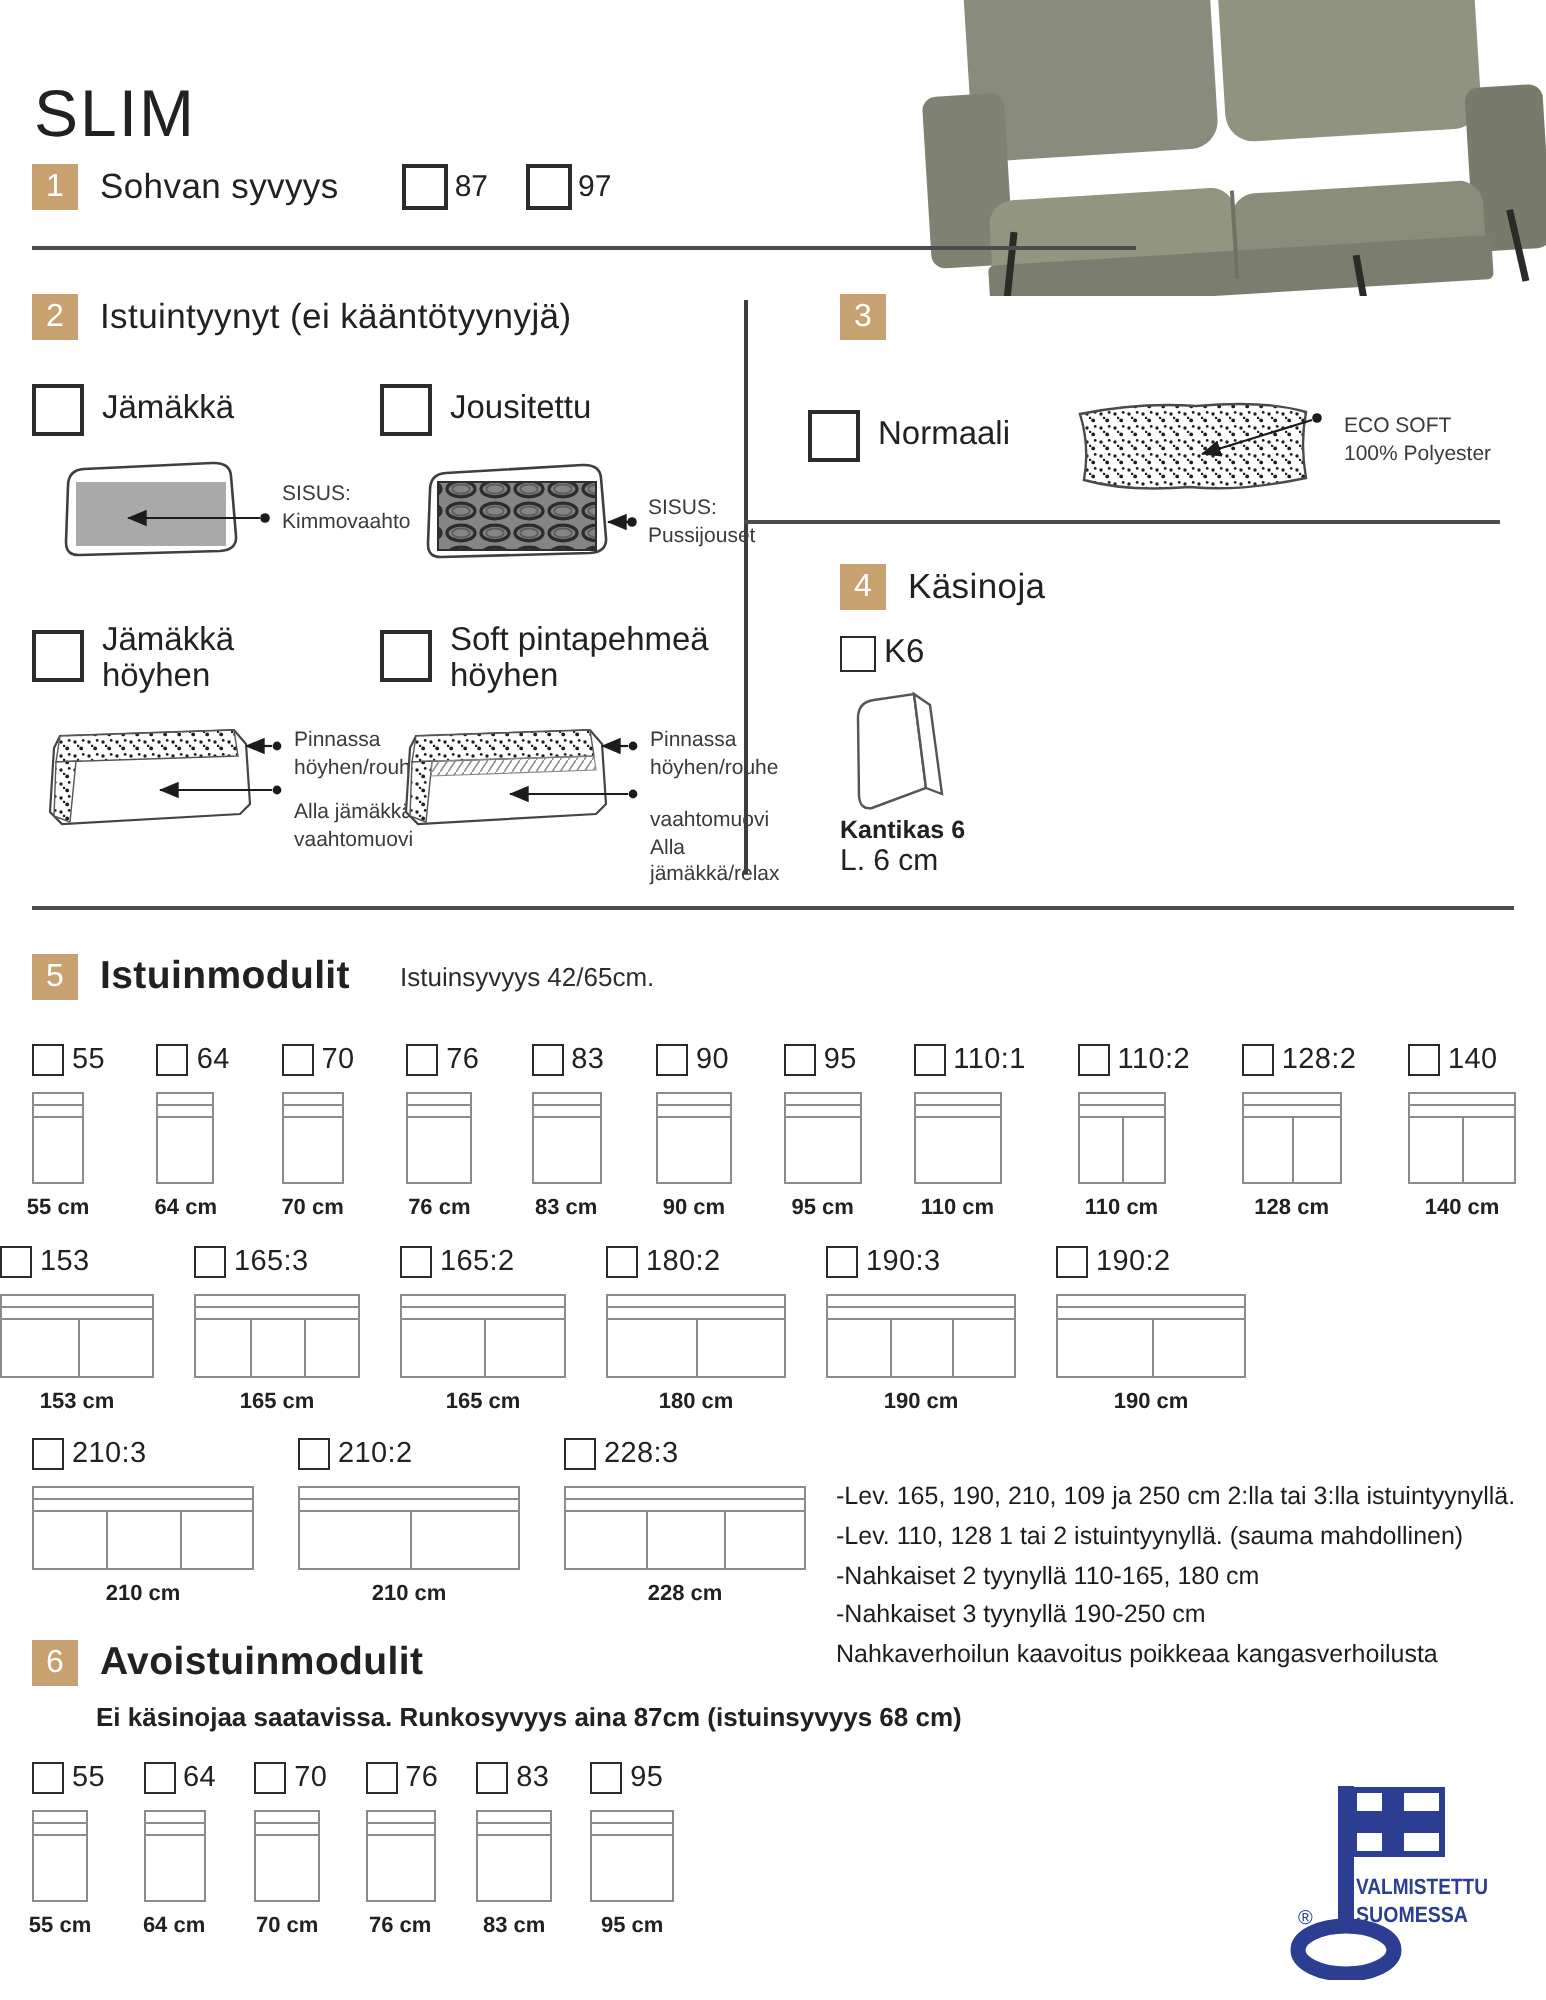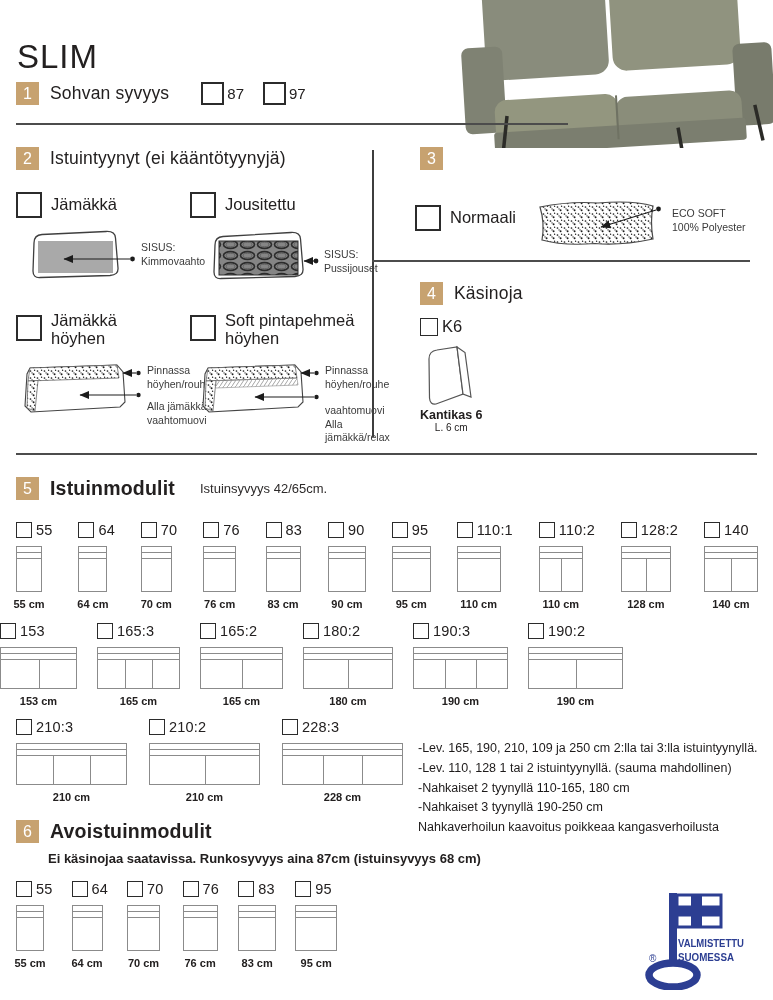--- a/index.html
+++ b/index.html
@@ -18,21 +18,21 @@
   .optrow{display:flex;align-items:center;}
   .opt-label{font-size:16.5px;font-weight:500;line-height:1.08;margin-left:9px;white-space:pre-line;}
   .cb{display:inline-block;background:#fff;border:2px solid #2b2b2b;flex:none;box-sizing:border-box;}
   .cb-lg{width:26px;height:26px;}
   .cb-md{width:23px;height:23px;}
   .cb-k{width:18px;height:18px;border-width:1.8px;}
   .cb-sm{width:16px;height:16px;border-width:1.7px;}
   .num-label{font-size:15px;margin-left:3px;text-align:center;}
   .callout{position:absolute;font-size:10.5px;line-height:1.3;color:#3a3a3a;white-space:pre-line;}
   .cap-b{font-size:12.5px;font-weight:700;}
-  .cap{font-size:10px;text-align:center;}
+  .cap{font-size:15px;}
   .mod-row{position:absolute;display:flex;align-items:flex-start;}
   .mod-cell{display:flex;flex-direction:column;}
   .mod-top{display:flex;align-items:center;gap:4px;height:18px;}
   .mod-code{font-size:14.5px;font-weight:500;letter-spacing:.2px;}
   .mod-draw{position:relative;margin-top:7px;border:1.3px solid #8b8b8b;box-sizing:border-box;background:#fff;}
   .band{position:absolute;left:0;right:0;height:0;border-top:1.2px solid #8b8b8b;}
   .b1{top:5px;} .b2{top:11px;}
   .seam{position:absolute;top:11px;bottom:0;width:0;border-left:1.2px solid #8b8b8b;}
   .mod-cm-wrap{display:flex;justify-content:center;margin-top:6px;}
   .mod-cm{font-size:11px;font-weight:700;white-space:nowrap;}
@@ -175,21 +175,21 @@
 höyhen/rouhe</div>
     <div class="callout" style="left:125px;top:42px;">vaahtomuovi
 Alla jämäkkä/relax</div>
   </div>
 
   <div class="abs vr" style="left:372px;top:150px;width:2px;height:287px;"></div>
 
   <div class="abs sec-head" style="left:420px;top:147px;">
     <div class="badge">3</div>
   </div>
-  <div class="abs optrow" style="left:415px;top:205px;">
+  <div class="abs optrow" style="left:404px;top:205px;">
     <span class="cb cb-lg"></span>
     <span class="opt-label">Normaali</span>
   </div>
   <div class="dg" style="left:535px;top:198px;width:230px;height:55px;">
     <svg width="130" height="52" viewBox="0 0 130 52">
       <path d="M5,9 Q35,3 63,5 Q98,2 118,8 Q115,24 118,41 Q85,48 60,45.5 Q28,48 7,42 Q10,25 5,9 Z" fill="url(#speck)" stroke="#4a4a4a" stroke-width="1.2"></path>
       <line x1="121" y1="12" x2="66" y2="29" stroke="#1c1c1c" stroke-width="1.1" marker-end="url(#ah)"></line>
       <circle cx="123.5" cy="11" r="2.4" fill="#1c1c1c"></circle>
     </svg>
     <div class="callout" style="left:137px;top:9px;">ECO SOFT

